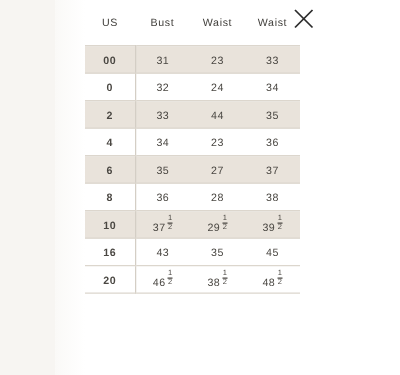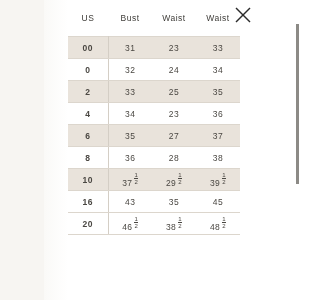--- a/index.html
+++ b/index.html
@@ -13,20 +13,21 @@
     background: #ffffff;
     font-family: "Liberation Sans", sans-serif;
     -webkit-font-smoothing: antialiased;
   }
   #screen {
     position: relative;
     width: 300px;
     height: 300px;
     background: #ffffff;
     overflow: hidden;
+    padding-left: 12px;
   }
   
   .left-band {
     position: absolute;
     left: 0;
     top: 0;
     width: 44px;
     height: 300px;
     background: #f7f5f2;
   }
@@ -174,21 +175,21 @@
           </tr>
           <tr class="even">
             <td class="col-us">0</td>
             <td>32</td>
             <td>24</td>
             <td>34</td>
           </tr>
           <tr class="odd">
             <td class="col-us">2</td>
             <td>33</td>
-            <td>25</td>
+            <td>44</td>
             <td>35</td>
           </tr>
           <tr class="even">
             <td class="col-us">4</td>
             <td>34</td>
             <td>23</td>
             <td>36</td>
           </tr>
           <tr class="odd">
             <td class="col-us">6</td>

